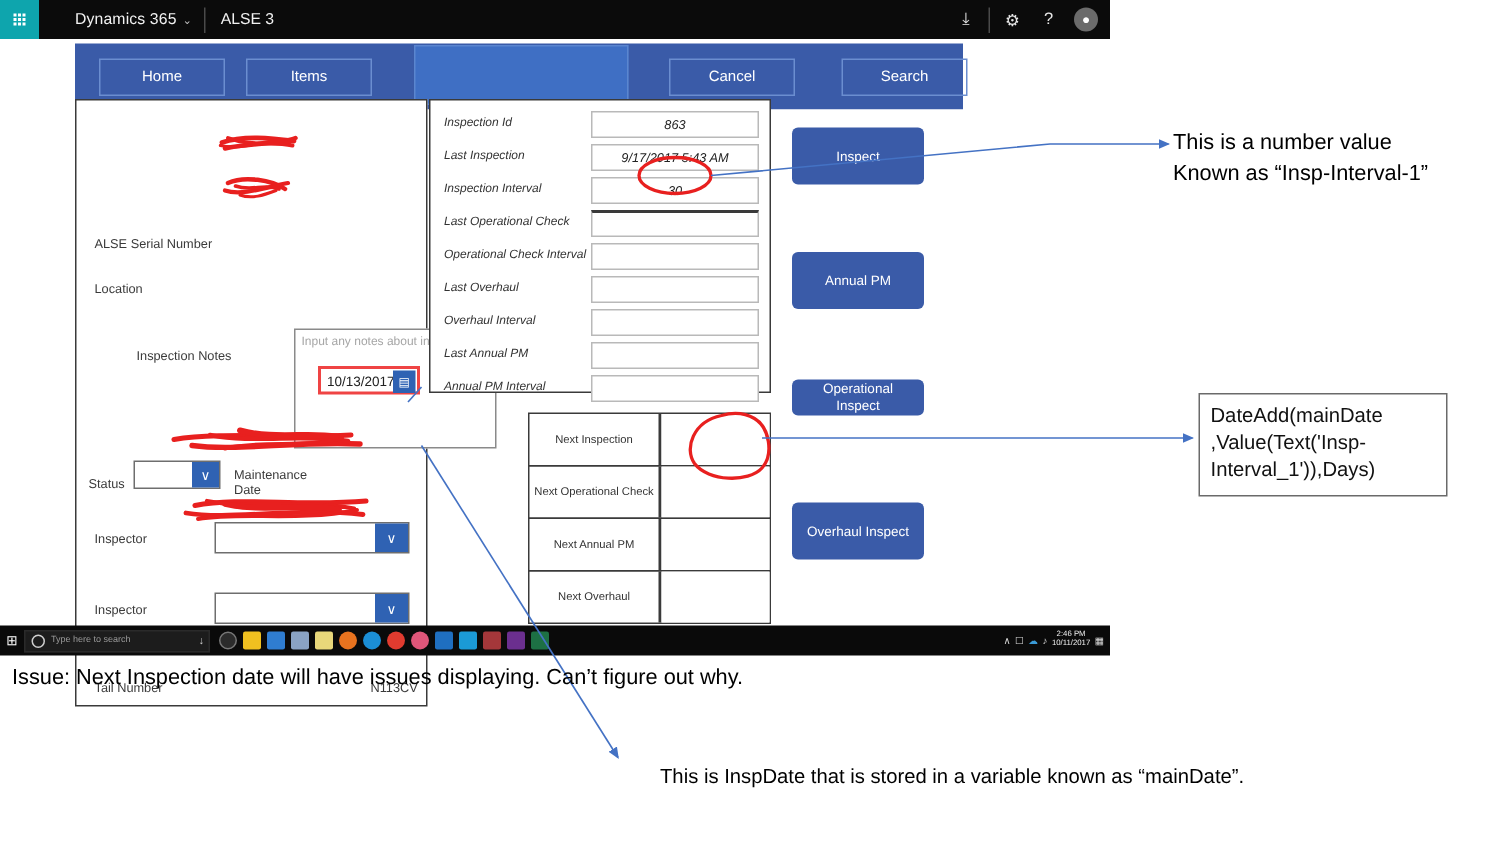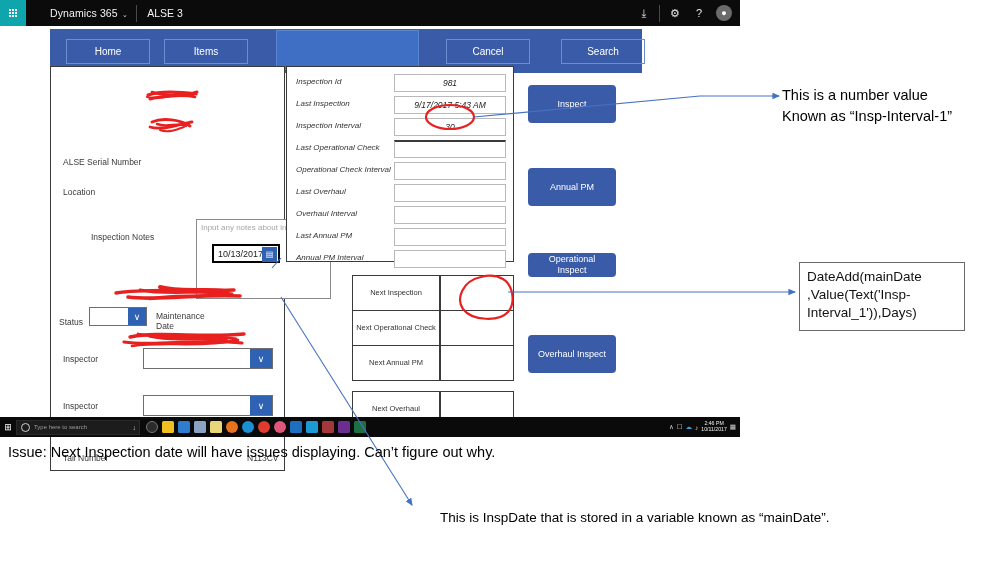--- a/index.html
+++ b/index.html
@@ -44,21 +44,21 @@
   
   .leftcard { position:absolute; left:50px; top:66px; width:235px; height:405px; background:#fff; border:1px solid #3a3a3a; }
   .f-lab { position:absolute; font-size:8.5px; color:#3a3a3a; }
 
   .notes-box { position:absolute; left:145px; top:152px; width:135px; height:80px; border:1px solid #8a8a8a; background:#fff; }
   .notes-ph { position:absolute; left:4px; top:3px; font-size:8px; color:#a6a6a6; }
 
   .ddl { position:absolute; border:1px solid #6e6e6e; background:#fff; height:19px; }
   .ddl-arrow { position:absolute; right:0; top:0; width:18px; height:100%; background:#2f62b3; color:#fff; font-size:9px; display:flex; align-items:center; justify-content:center; }
 
-  .datebox { position:absolute; left:212px; top:244px; width:68px; height:19px; border:2px solid #000000; background:#fff; display:flex; align-items:center; }
+  .datebox { position:absolute; left:212px; top:244px; width:68px; height:19px; border:2px solid #ef4444; background:#fff; display:flex; align-items:center; }
   .date-val { font-size:9px; color:#222; padding-left:4px; }
   .date-ic { position:absolute; right:1px; top:1px; width:15px; height:15px; background:#2f62b3; color:#fff; font-size:8px; display:flex; align-items:center; justify-content:center; }
 
   
   .midcard { position:absolute; left:286px; top:66px; width:228px; height:196px; background:#fff; border:1px solid #3a3a3a; }
   .mrow { position:absolute; left:0; width:100%; height:22px;font-style:italic; }
   .mlab { position:absolute; left:9px; top:4px; font-size:8px; color:#333; white-space:nowrap; }
   .mval { position:absolute; left:107px; top:1px; width:112px; height:18px; border:1px solid #b9b9b9; background:#fff; font-size:8.5px; color:#222; display:flex; align-items:center; justify-content:center; }
   .mval.thick { border-top:2px solid #3a3a3a; }
 
@@ -170,21 +170,21 @@
     </div>
 
     <div class="datebox">
       <span class="date-val">10/13/2017</span>
       <span class="date-ic">▤</span>
     </div>
 
     <div class="midcard">
       <div class="mrow" style="top:6px;">
         <span class="mlab">Inspection Id</span>
-        <span class="mval">981</span>
+        <span class="mval">863</span>
         </div>
       <div class="mrow" style="top:28px;">
         <span class="mlab">Last Inspection</span>
         <span class="mval">9/17/2017 5:43 AM</span>
         </div>
       <div class="mrow" style="top:50px;">
         <span class="mlab">Inspection Interval</span>
         <span class="mval">30</span>
         </div>
       <div class="mrow" style="top:72px;">
@@ -219,21 +219,21 @@
         <div class="ngv"></div>
         </div>
       <div class="ngrow" style="top:35px;">
         <div class="ngl">Next Operational Check</div>
         <div class="ngv"></div>
         </div>
       <div class="ngrow" style="top:70px;">
         <div class="ngl">Next Annual PM</div>
         <div class="ngv"></div>
         </div>
-      <div class="ngrow" style="top:116px;">
+      <div class="ngrow" style="top:105px;">
         <div class="ngl">Next Overhaul</div>
         <div class="ngv"></div>
         </div>
     </div>
 
     <div class="actbtn" style="left:528px; top:85px; height:38px;">Inspect</div>
     <div class="actbtn" style="left:528px; top:168px; height:38px;">Annual PM</div>
     <div class="actbtn" style="left:528px; top:253px; height:24px; flex-direction:column;">
       <span>Operational</span>
       <span>Inspect</span>

